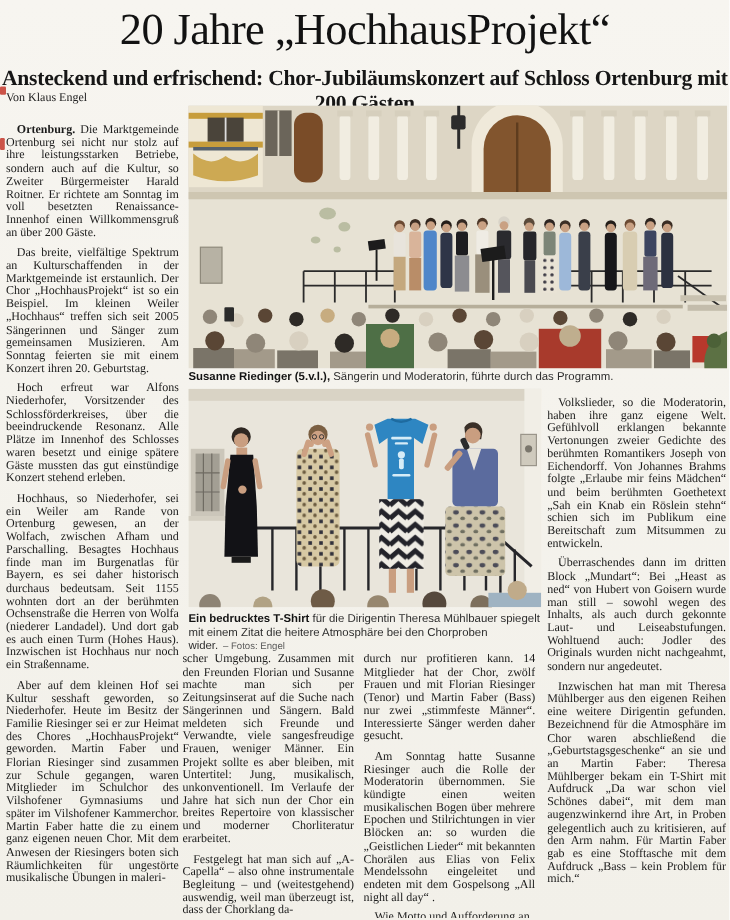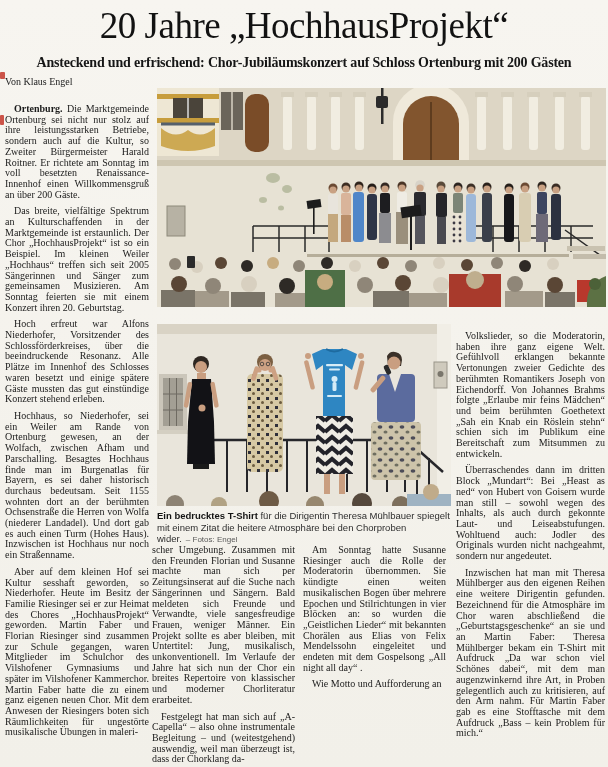--- a/index.html
+++ b/index.html
@@ -9,21 +9,21 @@
     font-family:"Liberation Serif", serif;
     color:#1b1b1b; overflow:hidden;
   }
   .headline {
     position:absolute; top:4px; left:0; right:0; margin:0;
     text-align:center; font-size:37px; font-weight:normal;
     letter-spacing:-0.5px; color:#121212;
   }
   .subtitle {
     position:absolute; top:55px; left:0; right:0;
-    text-align:center; font-size:14px; font-weight:bold;
+    text-align:center; font-size:18px; font-weight:bold;
     letter-spacing:-0.2px; color:#161616;
   }
   .byline {
     position:absolute; top:76px; left:5px;
     font-size:10px; color:#222;
   }
   .col {
     position:absolute; font-size:10px; line-height:10.7px;
     text-align:justify; overflow:hidden;
   }
@@ -283,20 +283,23 @@
         <circle cx="284" cy="197" r="8" fill="#d8d0c0"></circle>
       <circle cx="318" cy="192" r="9" fill="#bfae8e"></circle>
         <circle cx="358" cy="196" r="8" fill="#8f8678"></circle>
       <circle cx="398" cy="197" r="8" fill="#5a4635"></circle>
       <rect x="30" y="168" width="8" height="12" rx="1" fill="#2b2b2b"></rect>
       <rect x="420" y="192" width="14" height="22" fill="#b8382c"></rect>
       <path d="M430 219 Q428 196 449 188 L449 219 Z" fill="#5c7144"></path>
       <circle cx="438" cy="196" r="6" fill="#4c6138"></circle>
     </g>
   </svg>
+  <div class="caption caption1">
+    <span class="lead">Susanne Riedinger (5.v.l.),</span><span> Sängerin und Moderatorin, führte durch das Programm.</span>
+  </div>
 
   <svg class="photo photo2" role="img" viewBox="0 0 294 182" preserveAspectRatio="none" xmlns="http://www.w3.org/2000/svg" aria-label="Vier Sängerinnen auf der Bühne, eine hält ein bedrucktes blaues T-Shirt hoch">
     <defs>
       <pattern id="patDress" width="9" height="9" patternUnits="userSpaceOnUse">
         <rect width="9" height="9" fill="#d7c9a4"></rect>
         <rect x="1" y="1" width="3" height="3" fill="#2f2f3a"></rect>
         <circle cx="6.5" cy="6.5" r="1.5" fill="#6b5b3f"></circle>
       </pattern>
       <pattern id="patChevron" width="14" height="11" patternUnits="userSpaceOnUse">
         <rect width="14" height="11" fill="#efece4"></rect>
@@ -408,20 +411,21 @@
   <div class="caption caption2">
     <span class="lead">Ein bedrucktes T-Shirt</span><span> für die Dirigentin Theresa Mühlbauer spiegelt mit einem Zitat die heitere Atmosphäre bei den Chorproben wider.</span><span class="credit">– Fotos: Engel</span>
   </div>
 
   <div class="col col2">
     <p class="cont">scher Umgebung. Zusammen mit den Freunden Florian und Susanne machte man sich per Zeitungsinserat auf die Suche nach Sängerinnen und Sängern. Bald meldeten sich Freunde und Verwandte, viele sangesfreudige Frauen, weniger Männer. Ein Projekt sollte es aber bleiben, mit Untertitel: Jung, musikalisch, unkonventionell. Im Verlaufe der Jahre hat sich nun der Chor ein breites Repertoire von klassischer und moderner Chorliteratur erarbeitet.</p>
     <p>Festgelegt hat man sich auf „A-Capella“ – also ohne instrumentale Begleitung – und (weitestgehend) auswendig, weil man überzeugt ist, dass der Chorklang da-</p>
   </div>
 
   <div class="col col3">
+    <p class="cont">durch nur profitieren kann. 14 Mitglieder hat der Chor, zwölf Frauen und mit Florian Riesinger (Tenor) und Martin Faber (Bass) nur zwei „stimmfeste Männer“. Interessierte Sänger werden daher gesucht.</p>
     <p>Am Sonntag hatte Susanne Riesinger auch die Rolle der Moderatorin übernommen. Sie kündigte einen weiten musikalischen Bogen über mehrere Epochen und Stilrichtungen in vier Blöcken an: so wurden die „Geistlichen Lieder“ mit bekannten Chorälen aus Elias von Felix Mendelssohn eingeleitet und endeten mit dem Gospelsong „All night all day“ .</p>
     <p>Wie Motto und Aufforderung an</p>
   </div>
 
   <div class="col col4">
     <p>Volkslieder, so die Moderatorin, haben ihre ganz eigene Welt. Gefühlvoll erklangen bekannte Vertonungen zweier Gedichte des berühmten Romantikers Joseph von Eichendorff. Von Johannes Brahms folgte „Erlaube mir feins Mädchen“ und beim berühmten Goethetext „Sah ein Knab ein Röslein stehn“ schien sich im Publikum eine Bereitschaft zum Mitsummen zu entwickeln.</p>
     <p>Überraschendes dann im dritten Block „Mundart“: Bei „Heast as ned“ von Hubert von Goisern wurde man still – sowohl wegen des Inhalts, als auch durch gekonnte Laut- und Leiseabstufungen. Wohltuend auch: Jodler des Originals wurden nicht nachgeahmt, sondern nur angedeutet.</p>
     <p>Inzwischen hat man mit Theresa Mühlberger aus den eigenen Reihen eine weitere Dirigentin gefunden. Bezeichnend für die Atmosphäre im Chor waren abschließend die „Geburtstagsgeschenke“ an sie und an Martin Faber: Theresa Mühlberger bekam ein T-Shirt mit Aufdruck „Da war schon viel Schönes dabei“, mit dem man augenzwinkernd ihre Art, in Proben gelegentlich auch zu kritisieren, auf den Arm nahm. Für Martin Faber gab es eine Stofftasche mit dem Aufdruck „Bass – kein Problem für mich.“</p>
   </div>
 

